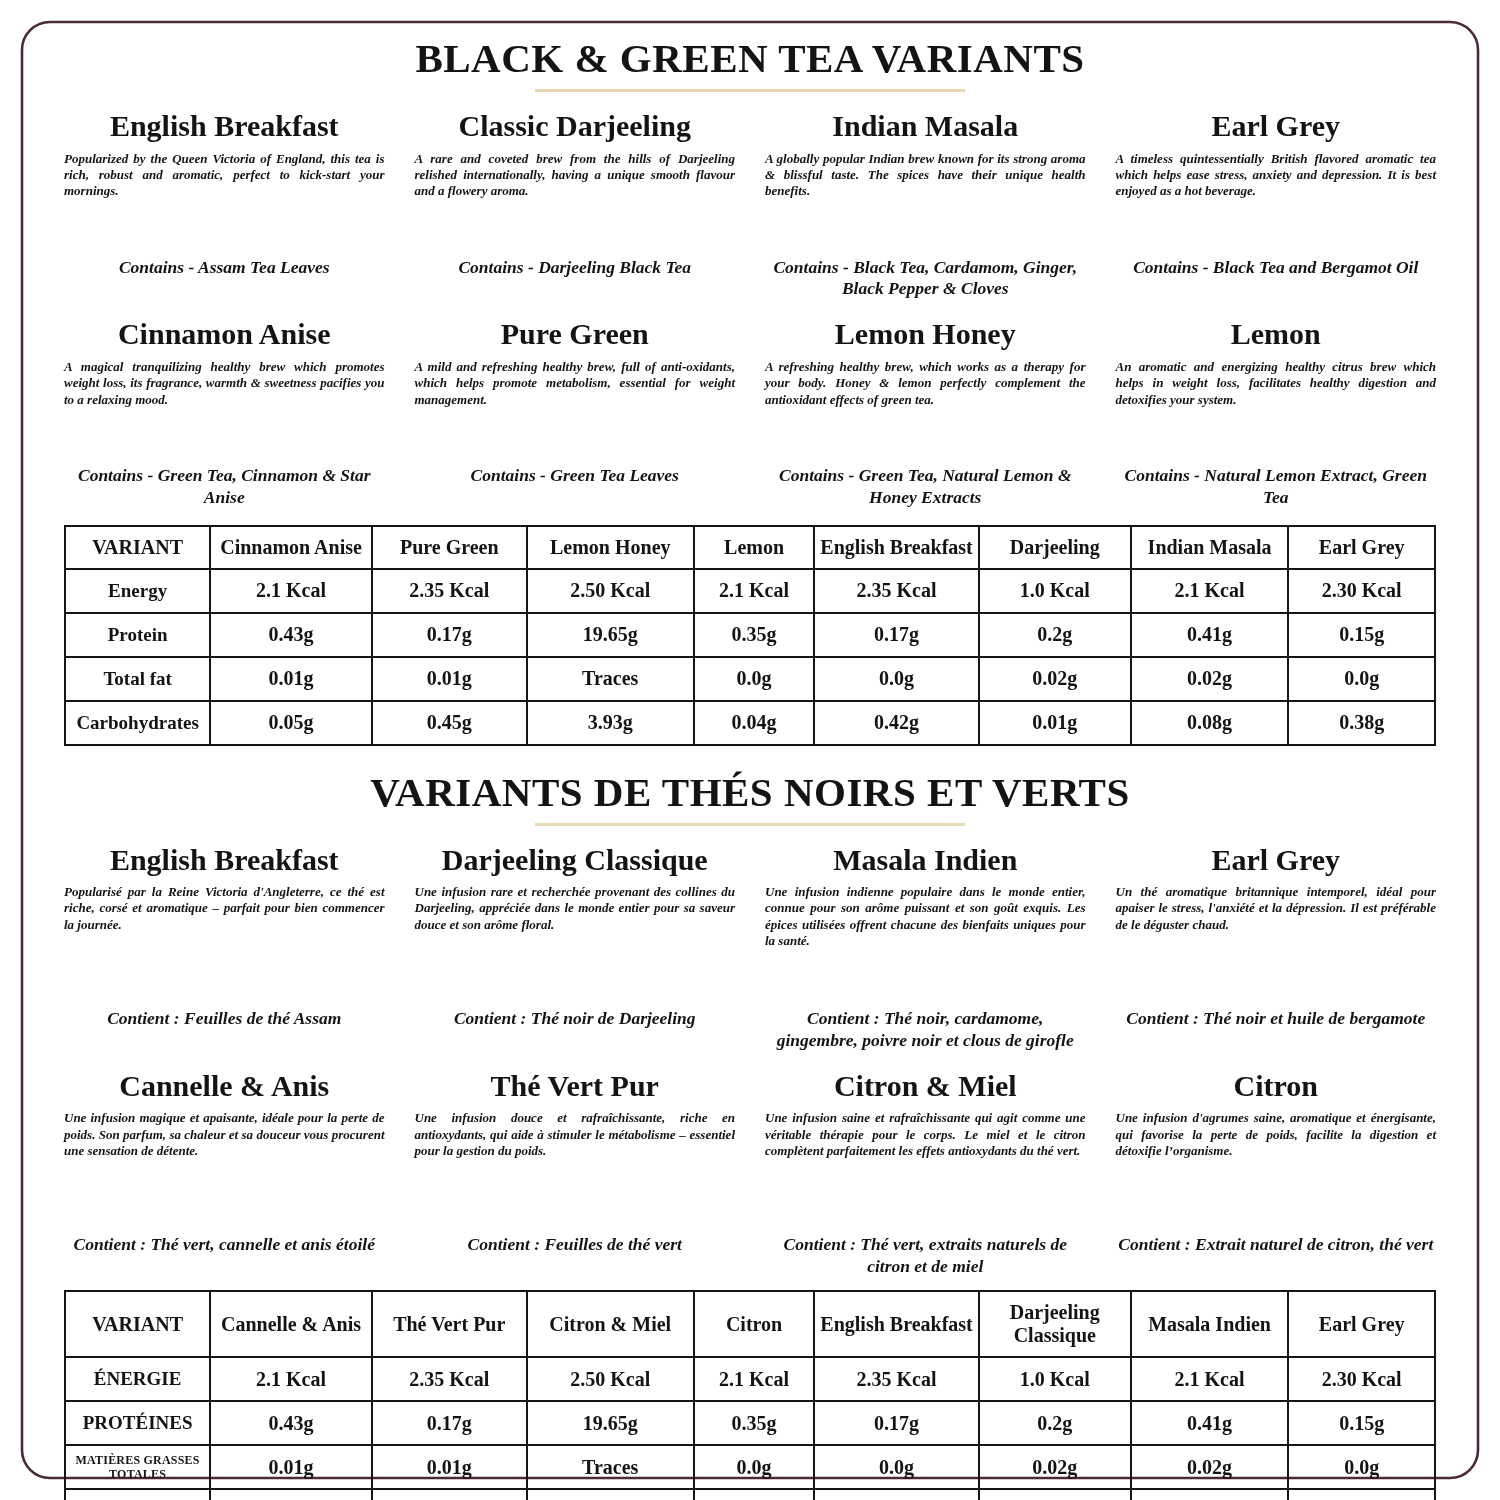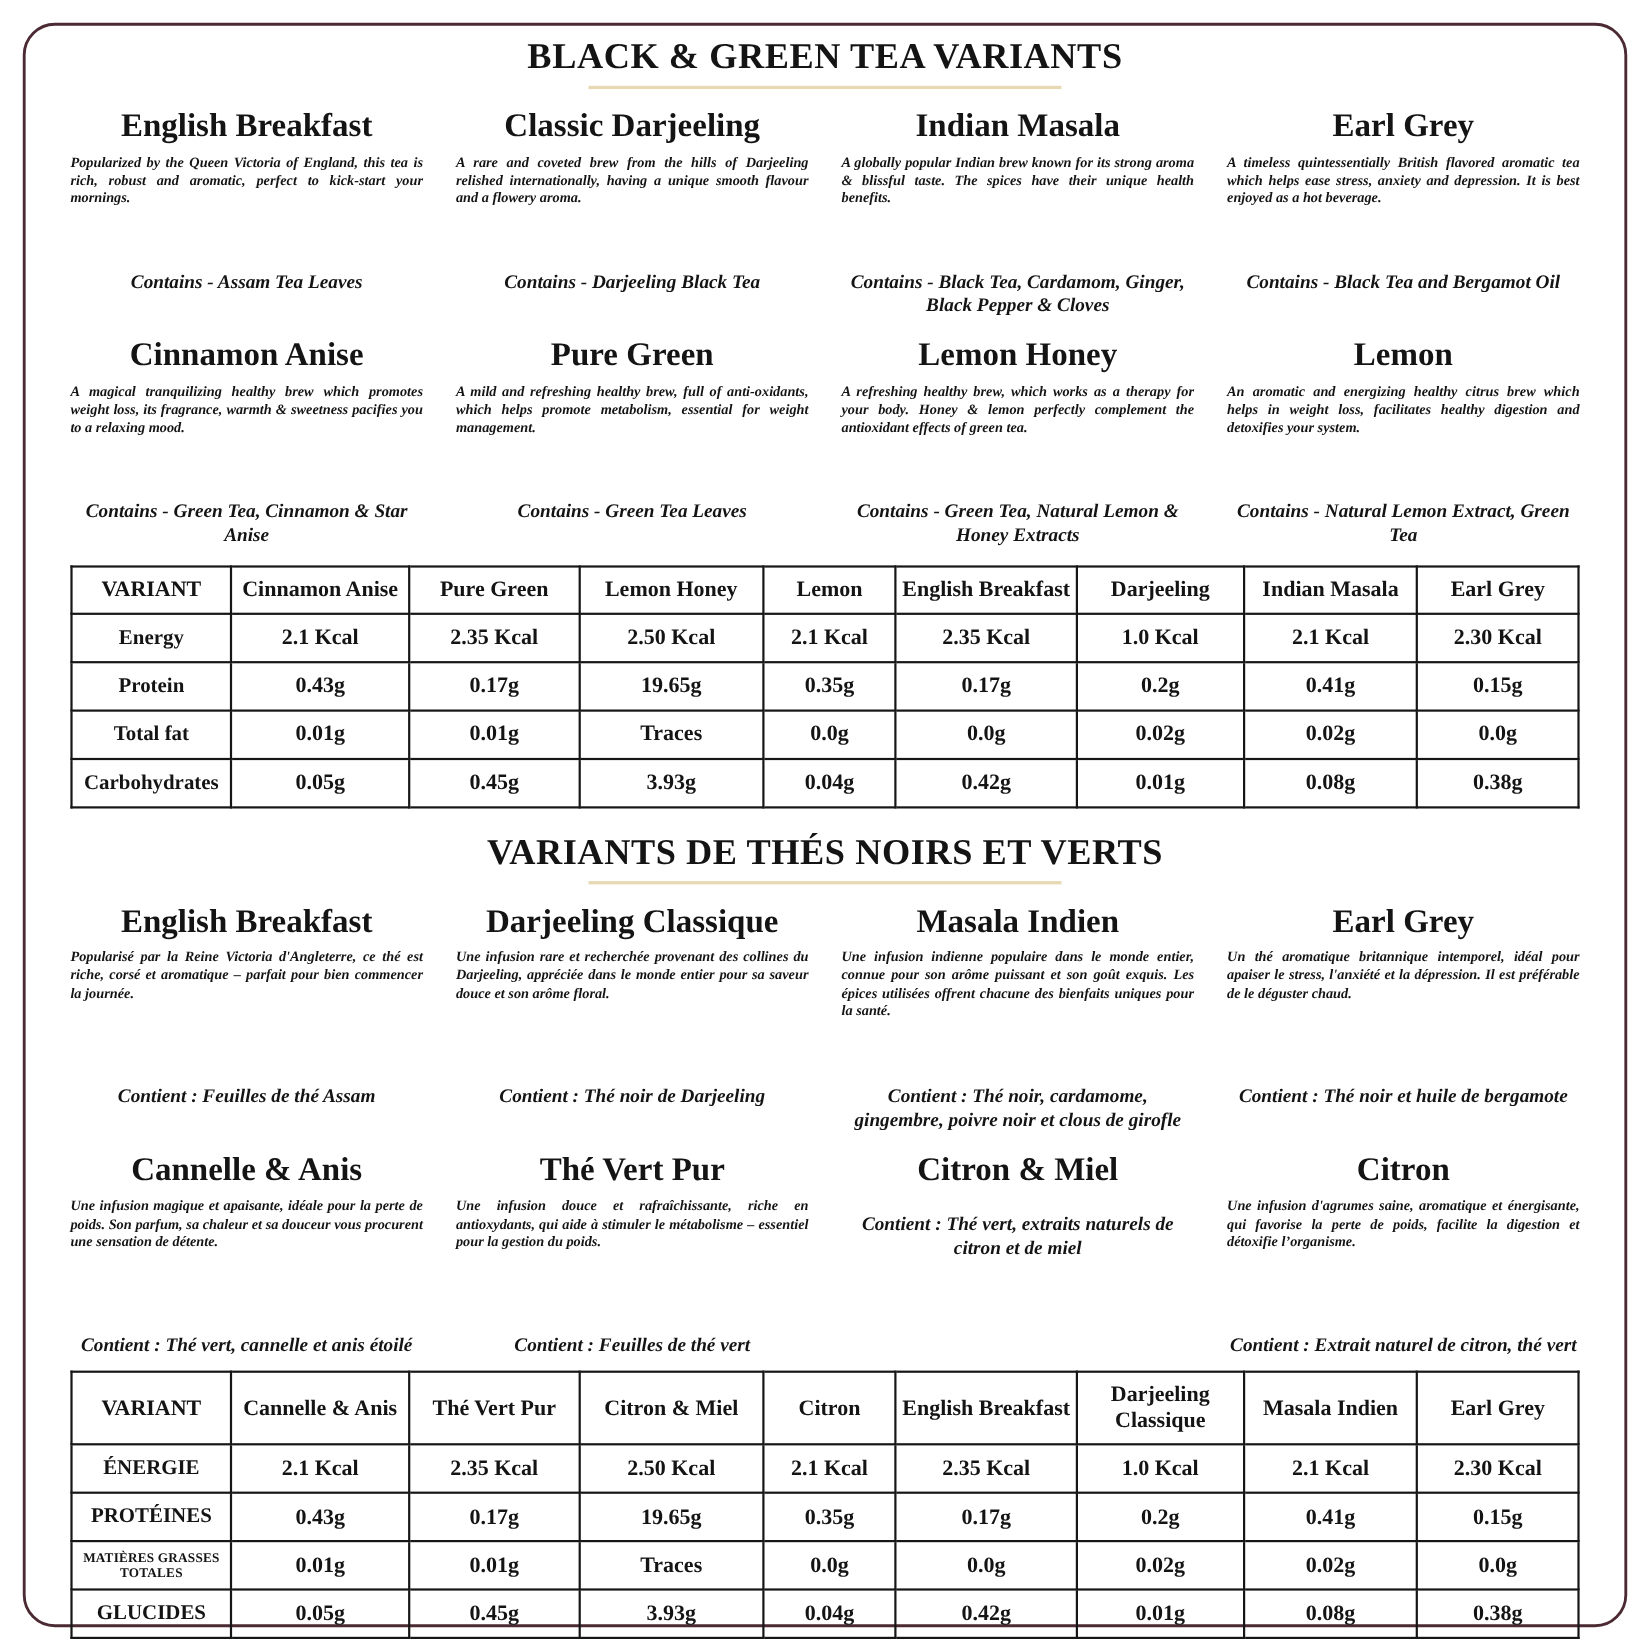--- a/index.html
+++ b/index.html
@@ -11,21 +11,21 @@
     font-family:"Liberation Serif","DejaVu Serif",serif;
     color:#141414;
     margin:0 auto;
   }
   .frame{position:absolute;inset:0;pointer-events:none;}
   .content{position:relative;padding:0 64px;box-sizing:border-box;}
 
   .section-title{
     margin:34px 0 0 0;
     text-align:center;
-    font-size:33px;
+    font-size:41px;
     font-weight:bold;
     letter-spacing:0.5px;
   }
   .sec1 .section-title{margin-top:22px;}
   .title-underline{
     width:430px;height:3px;margin:7px auto 0 auto;
     background:#e7d9b4;
   }
 
   .cards{
@@ -250,20 +250,21 @@
             <p class="tea-desc">Une infusion magique et apaisante, idéale pour la perte de poids. Son parfum, sa chaleur et sa douceur vous procurent une sensation de détente.</p>
             <p class="tea-contains">Contient : Thé vert, cannelle et anis étoilé</p>
           </div>
           <div class="tea-card">
             <h3 class="tea-name">Thé Vert Pur</h3>
             <p class="tea-desc">Une infusion douce et rafraîchissante, riche en antioxydants, qui aide à stimuler le métabolisme – essentiel pour la gestion du poids.</p>
             <p class="tea-contains">Contient : Feuilles de thé vert</p>
           </div>
           <div class="tea-card">
             <h3 class="tea-name">Citron &amp; Miel</h3>
+            <p class="tea-desc">Une infusion saine et rafraîchissante qui agit comme une véritable thérapie pour le corps. Le miel et le citron complètent parfaitement les effets antioxydants du thé vert.</p>
             <p class="tea-contains">Contient : Thé vert, extraits naturels de citron et de miel</p>
           </div>
           <div class="tea-card">
             <h3 class="tea-name">Citron</h3>
             <p class="tea-desc">Une infusion d'agrumes saine, aromatique et énergisante, qui favorise la perte de poids, facilite la digestion et détoxifie l’organisme.</p>
             <p class="tea-contains">Contient : Extrait naturel de citron, thé vert</p>
           </div>
         </div>
         <table class="nutrition-table">
           <colgroup>

